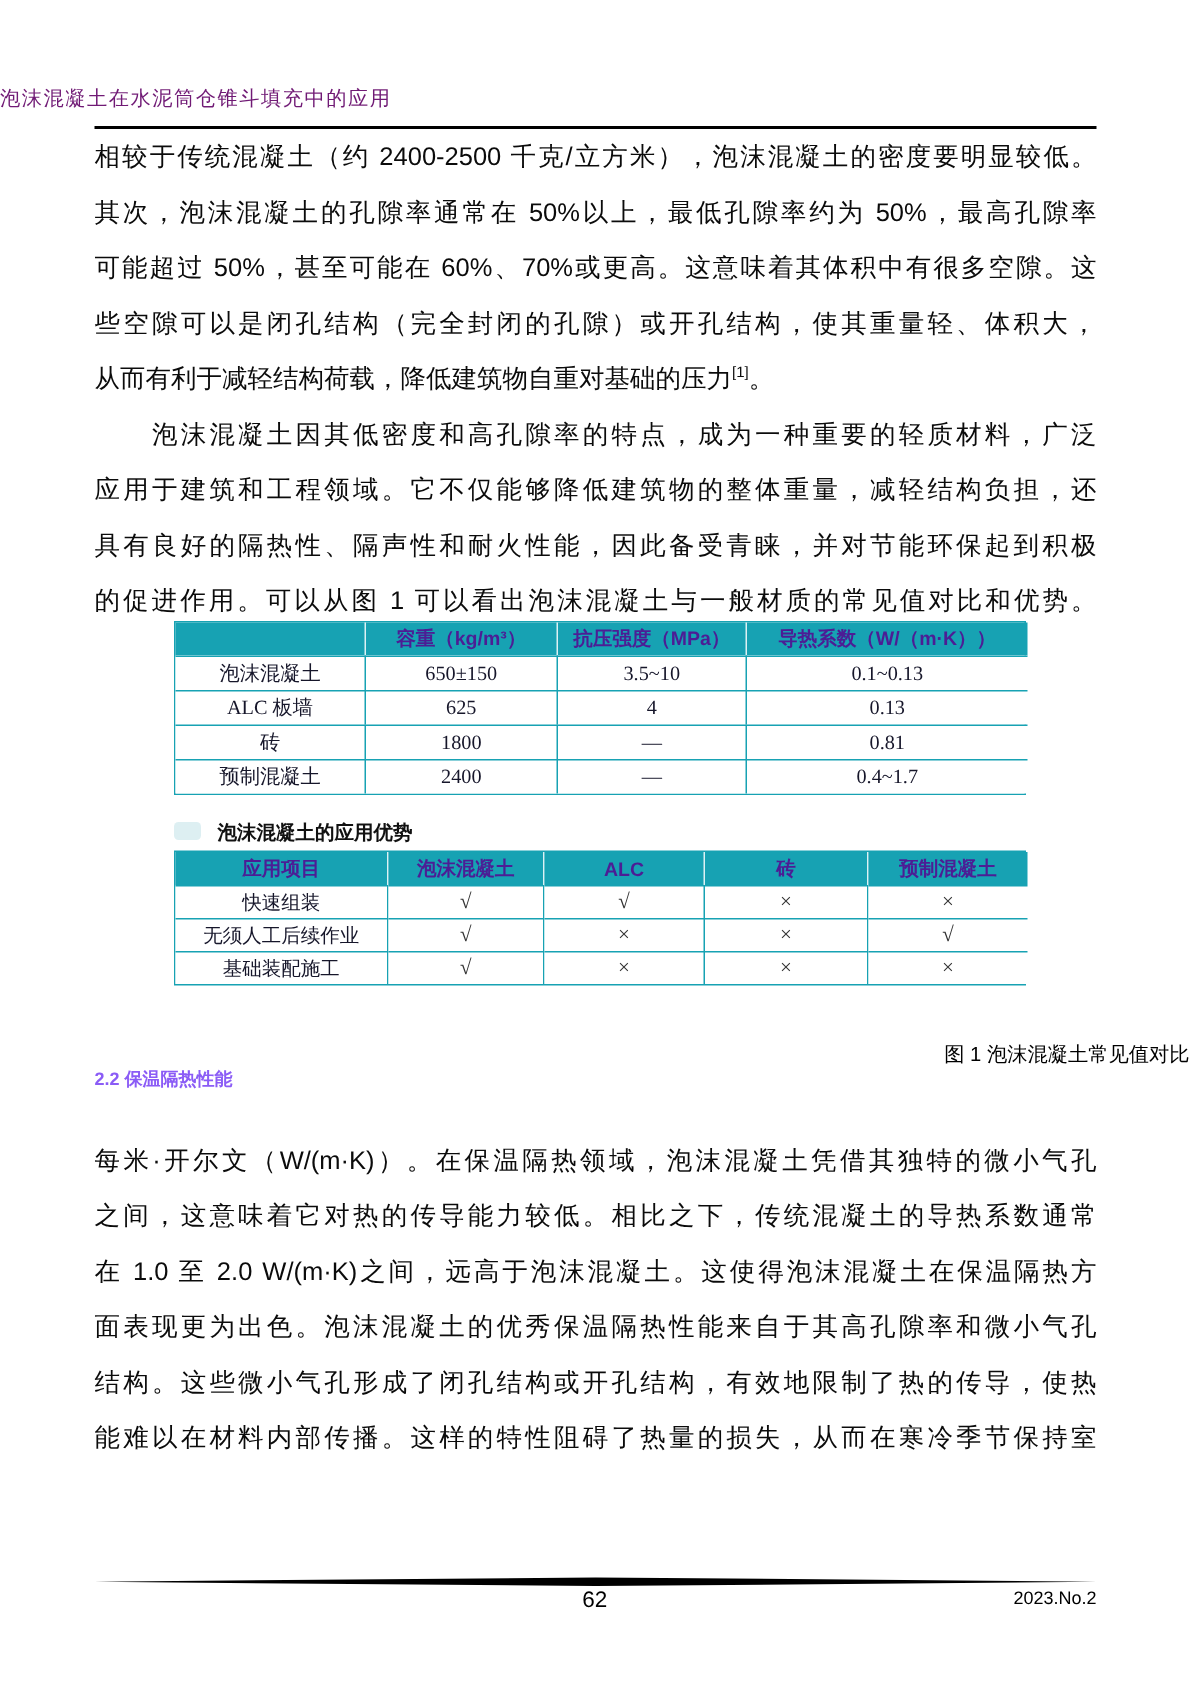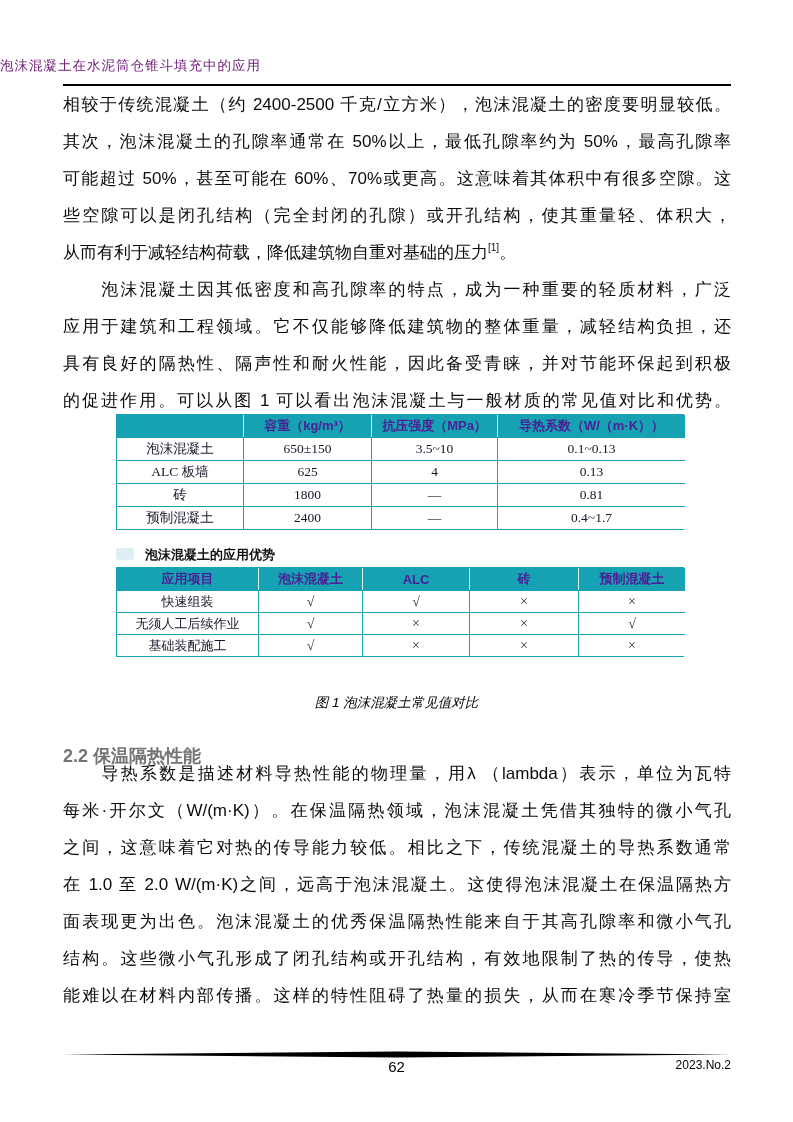--- a/index.html
+++ b/index.html
@@ -33,23 +33,23 @@
                text-align:center; border-right:1px solid rgba(255,255,255,.85); }
   .ftable th:last-child { border-right:none; }
   .ftable td { font-family:"Liberation Serif", serif; font-size:13.5px; color:#16162a; text-align:center;
                height:23px; border-right:1px solid #17a2b3; border-top:1px solid #17a2b3; background:#fff; }
   .ftable td:last-child { border-right:none; }
   .t2wrap { margin-top:2px; }
   .t2 td { height:22px; font-size:14px; color:#333;margin-top:32px; }
   .t2 td:first-child { font-size:13px; color:#16162a; }
   .t2title { margin-top:15px; }
 
-  .caption { position:absolute; top:694px; left:0; width:100%; text-align:center;
-             font-size:13.5px; color:#000;font-style:italic; }
-  .section-heading { position:absolute; top:744px; left:63px; font-size:18px; font-weight:bold; color:#737373; }
+  .caption { position:absolute; top:694px; left:0; width:100%; text-align:right;
+             font-size:13.5px; color:#000; }
+  .section-heading { position:absolute; top:711px; left:63px; font-size:12px; font-weight:bold; color:#8b5cf6; }
 
   
   .footer-rule  { position:absolute; left:63px; top:1051px; }
   .footer-page  { position:absolute; top:1058px; left:0; width:100%; text-align:center; font-size:15px; color:#000; }
   .footer-issue { position:absolute; top:1058px; left:63px; width:668px; text-align:right; font-size:12px; color:#000; }
 </style>
 </head>
 <body>
 
 <div class="page">
@@ -175,21 +175,20 @@
     </div>
 
   </div>
 
   <div class="caption">图 1  泡沫混凝土常见值对比</div>
 
   <div class="section-heading">2.2 保温隔热性能</div>
 
   <div class="para p3">
 
-  <div class="line">　　导热系数是描述材料导热性能的物理量，用λ （lambda）表示，单位为瓦特</div>
       <div class="line">每米·开尔文（W/(m·K)）。在保温隔热领域，泡沫混凝土凭借其独特的微小气孔</div>
       <div class="line">之间，这意味着它对热的传导能力较低。相比之下，传统混凝土的导热系数通常</div>
       <div class="line">在 1.0 至 2.0 W/(m·K)之间，远高于泡沫混凝土。这使得泡沫混凝土在保温隔热方</div>
       <div class="line">面表现更为出色。泡沫混凝土的优秀保温隔热性能来自于其高孔隙率和微小气孔</div>
       <div class="line">结构。这些微小气孔形成了闭孔结构或开孔结构，有效地限制了热的传导，使热</div>
       <div class="line">能难以在材料内部传播。这样的特性阻碍了热量的损失，从而在寒冷季节保持室</div>
     </div>
 
   <svg class="footer-rule" width="668" height="7" viewBox="0 0 668 7">
     <polygon points="0,3.5 334,0.6 668,3.5 334,6.4" fill="#000000"></polygon>

